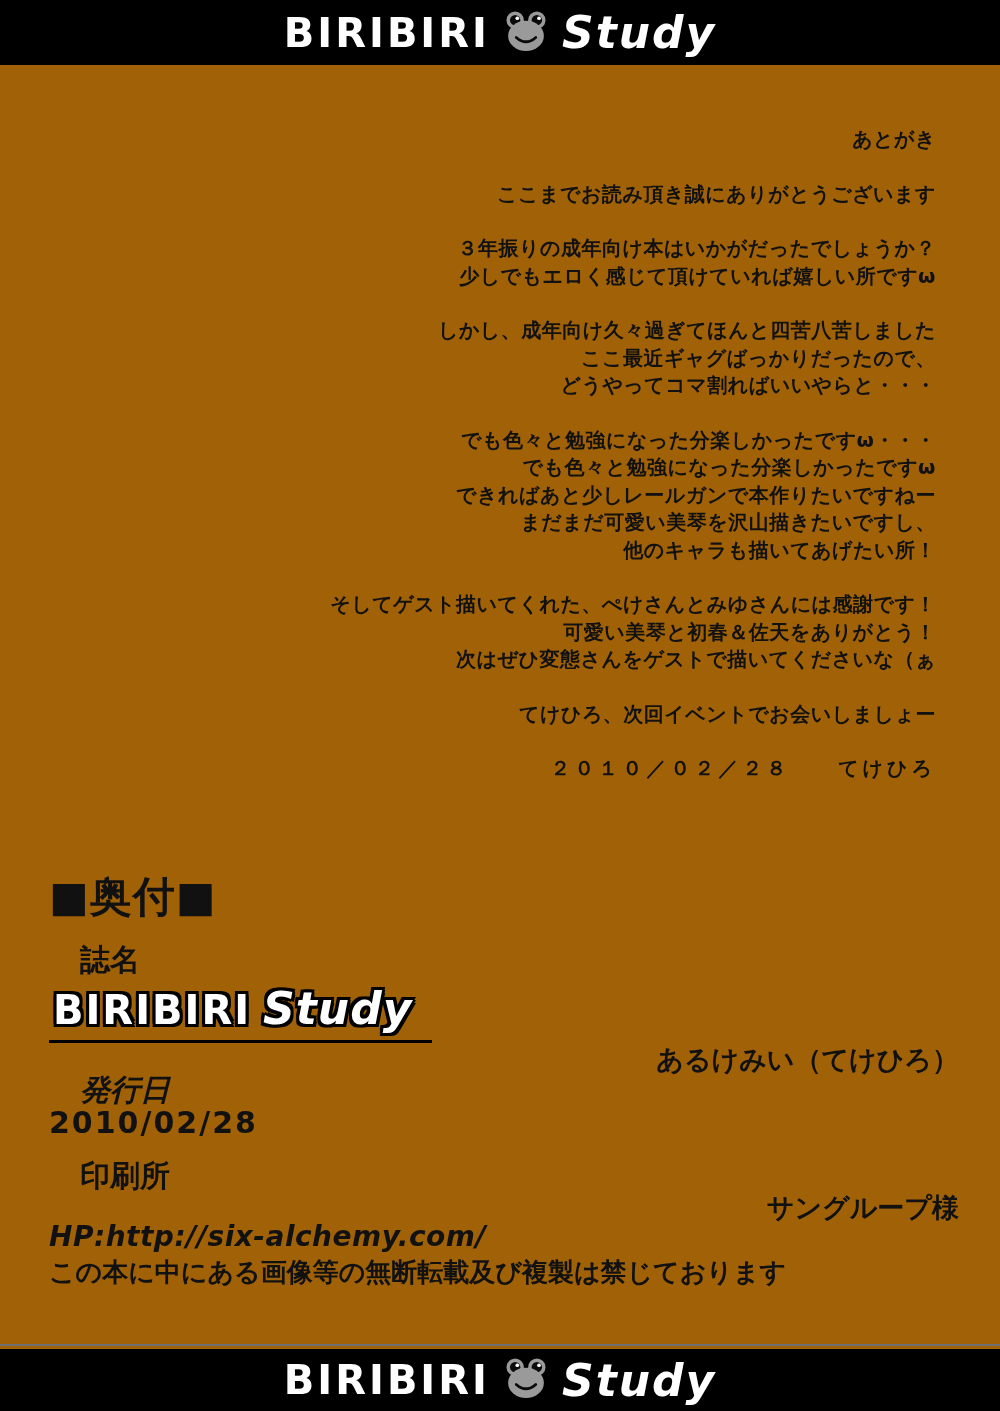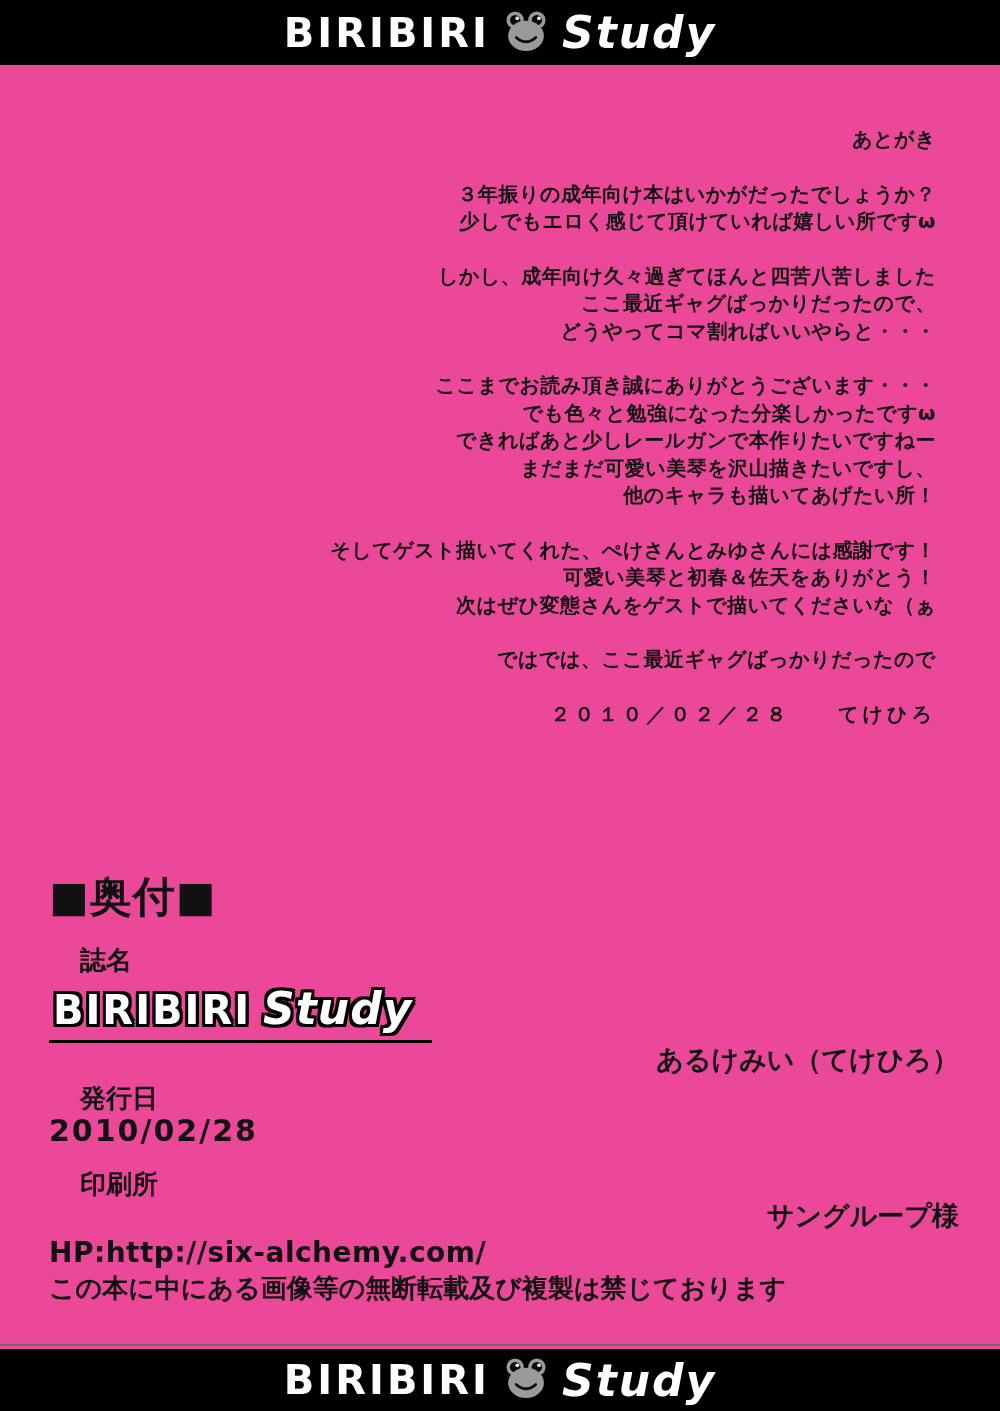--- a/index.html
+++ b/index.html
@@ -4,21 +4,21 @@
 <style>
   * { margin: 0; padding: 0; box-sizing: border-box; }
   html, body { background: #ffffff; }
   body {
     width: 1000px; height: 1411px;
     position: relative;
     overflow: hidden;
     font-family: "DejaVu Sans", "Liberation Sans", sans-serif;
     color: #111;
   }
-  .page { position: absolute; inset: 0; background: #ec4899; }
+  .page { position: absolute; inset: 0; background: #a16207; }
 
   
   .bar {
     position: absolute; left: 0; width: 1000px; background: #000;
     display: flex; align-items: center; justify-content: center;
   }
   .bar.top    { top: 0; height: 65px; }
   .bar.bottom { top: 1349px; height: 62px; }
   .footer-rule {
     position: absolute; left: 0; top: 1344px; width: 1000px; height: 2px;
@@ -48,27 +48,27 @@
     font-size: 20px; font-weight: 700; line-height: 27.5px;
     letter-spacing: 4px; white-space: nowrap;
   }
 
   
   .colophon { position: absolute; left: 49px; top: 873px; width: 910px; }
   .col-heading {
     font-size: 42px; font-weight: 900; line-height: 48px; letter-spacing: 1px;
   }
   .col-label {
-    font-size: 26px; font-weight: 700; line-height: 30px; margin-top: 0; padding-left: 31px;
+    font-size: 30px; font-weight: 700; line-height: 30px; margin-top: 0; padding-left: 31px;
   }
   .col-value {
     font-size: 27px; font-weight: 700; line-height: 30px;
   }
   .m24 { margin-top: 24px; }
-  .m8  { margin-top: 8px; }
+  .m8  { margin-top: 0; font-style: italic; }
   .m5  { margin-top: 22px; }
   .m2  { margin-top: 2px; text-align: right; }
   .book-logo {
     margin-top: 6px;
     display: inline-flex; align-items: baseline; gap: 12px;
     padding: 2px 20px 6px 4px;
     border-bottom: 3px solid #000;
     min-width: 380px;
   }
   .outline { 
@@ -109,48 +109,51 @@
           <path d="M 15 26 Q 24 34 33 26" stroke="#0a0a0a" stroke-width="2.6" fill="none" stroke-linecap="round"></path>
         </svg>
       </span>
       <span class="logo-right">Study</span>
     </div>
   </header>
 
   <section class="afterword">
     <div class="aw-title">あとがき</div>
 
+    <div>
+      <div class="aw-line">ここまでお読み頂き誠にありがとうございます</div>
+    </div>
 
     <div>
       <div class="aw-line">３年振りの成年向け本はいかがだったでしょうか？</div>
       <div class="aw-line">少しでもエロく感じて頂けていれば嬉しい所ですω</div>
     </div>
 
     <div>
       <div class="aw-line">しかし、成年向け久々過ぎてほんと四苦八苦しました</div>
       <div class="aw-line">ここ最近ギャグばっかりだったので、</div>
       <div class="aw-line">どうやってコマ割ればいいやらと・・・</div>
     </div>
 
     <div>
-      <div class="aw-line">ここまでお読み頂き誠にありがとうございます・・・</div>
+      <div class="aw-line">でも色々と勉強になった分楽しかったですω・・・</div>
       <div class="aw-line">でも色々と勉強になった分楽しかったですω</div>
       <div class="aw-line">できればあと少しレールガンで本作りたいですねー</div>
       <div class="aw-line">まだまだ可愛い美琴を沢山描きたいですし、</div>
       <div class="aw-line">他のキャラも描いてあげたい所！</div>
     </div>
 
     <div>
       <div class="aw-line">そしてゲスト描いてくれた、ぺけさんとみゆさんには感謝です！</div>
       <div class="aw-line">可愛い美琴と初春＆佐天をありがとう！</div>
       <div class="aw-line">次はぜひ変態さんをゲストで描いてくださいな（ぁ</div>
     </div>
 
     <div>
-      <div class="aw-line">ではでは、ここ最近ギャグばっかりだったので</div>
+      <div class="aw-line">てけひろ、次回イベントでお会いしましょー</div>
     </div>
 
     <div class="aw-signoff">２０１０／０２／２８　　てけひろ</div>
   </section>
 
   <section class="colophon">
     <div class="col-heading">■奥付■</div>
 
     <div class="col-label m24">誌名</div>
     <div class="book-logo">

